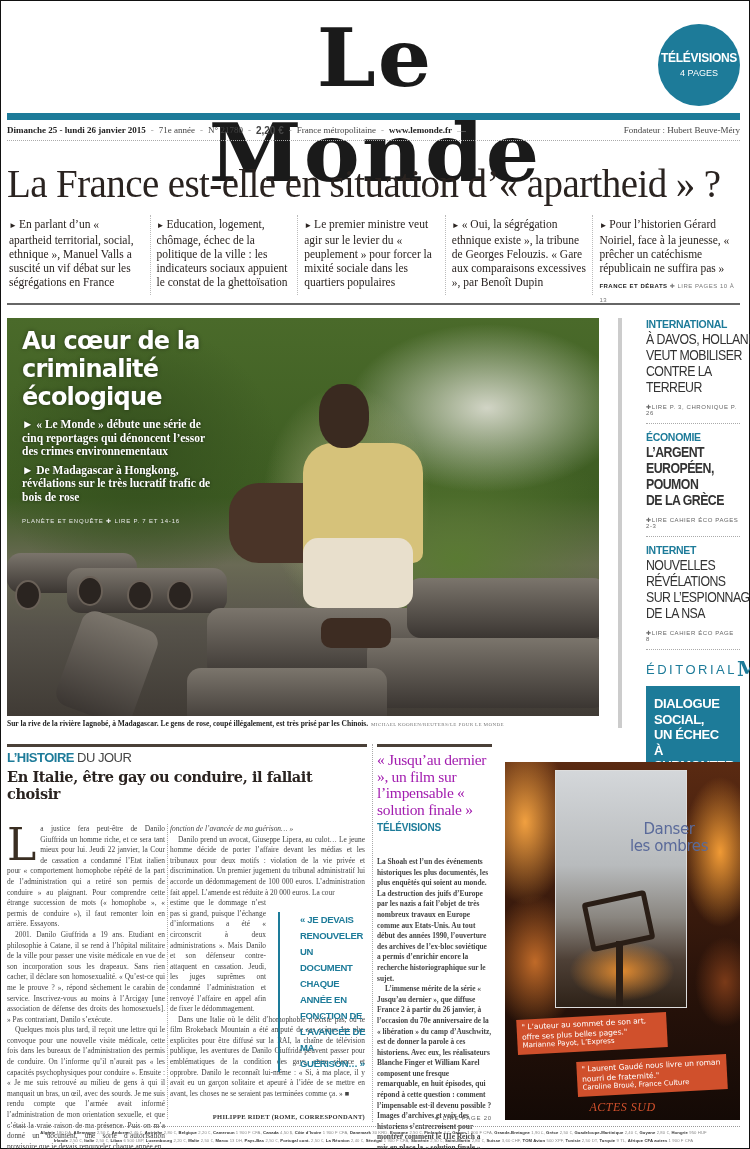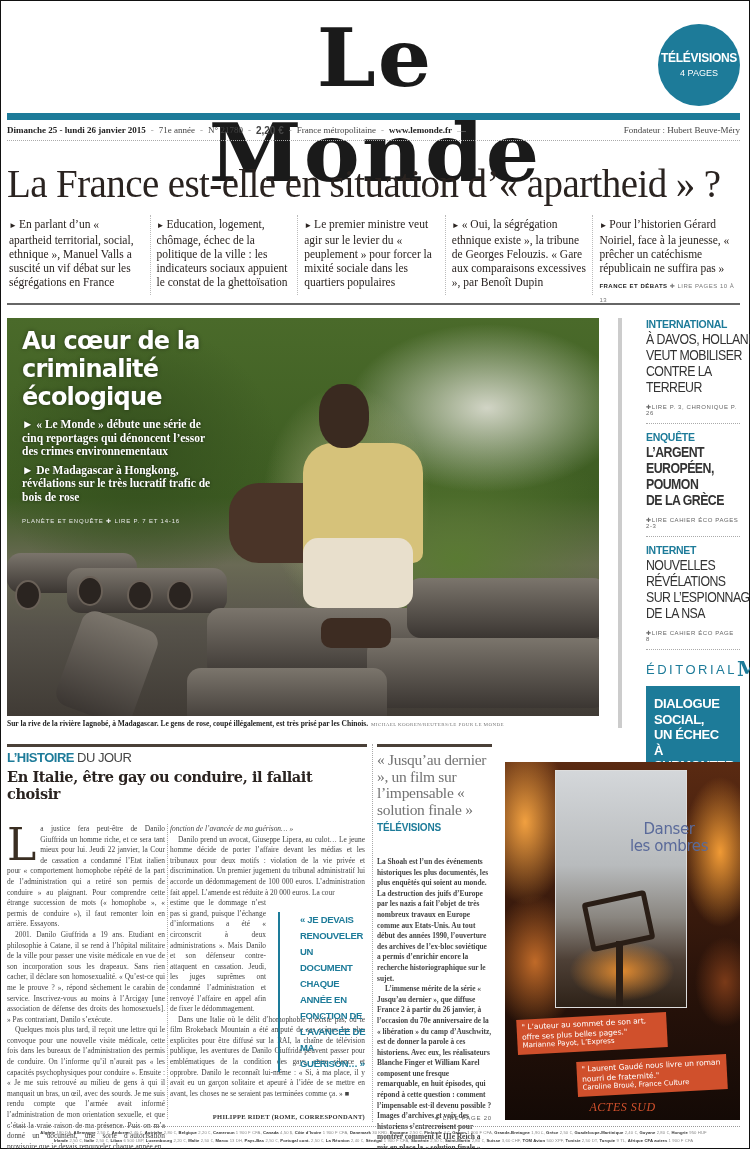--- a/index.html
+++ b/index.html
@@ -74,21 +74,21 @@
   .histoire-body p.first { text-indent: 0; }
   .dropcap { float: left; font-family: "DejaVu Serif", serif; font-size: 44px; line-height: 38px; margin: 2px 4px 0 0; color: #3a2e22; }
   .histoire-body2 { left: 170px; top: 824px; width: 195px; font-family: "Liberation Serif", serif; font-size: 7.4px; line-height: 10.6px; color: #444; text-align: justify; }
   .histoire-body2 p { text-indent: 8px; }
   .histoire-body2 .narrow { width: 96px; }
   .pullquote { left: 278px; top: 912px; width: 88px; border-left: 2px solid #1d7b99; padding-left: 20px; font-family: "Liberation Sans", sans-serif; font-weight: bold; font-size: 9.5px; line-height: 16px; color: #1d7b99; text-transform: uppercase; letter-spacing: -0.3px; }
   .signature { left: 170px; top: 1113px; width: 195px; text-align: right; font-family: "Liberation Serif", serif; font-weight: bold; font-size: 6.5px; letter-spacing: 0.3px; color: #333; }
   .vdiv { position: absolute; border-left: 1px dotted #aaa; }
 
   .sep-film { left: 377px; top: 744px; width: 115px; height: 3px; background: #4a4038; }
-  .film-title { left: 377px; top: 752px; width: 118px; font-family: "Liberation Serif", serif; font-size: 15.5px; line-height: 16.5px; color: #737373; letter-spacing: -0.3px; }
+  .film-title { left: 377px; top: 752px; width: 118px; font-family: "Liberation Serif", serif; font-size: 15.5px; line-height: 16.5px; color: #a21caf; letter-spacing: -0.3px; }
   .film-kicker { left: 377px; top: 822px; font-family: "Liberation Sans", sans-serif; font-weight: bold; font-size: 10px; color: #1d7b99; letter-spacing: -0.2px; }
   .film-body { left: 377px; top: 857px; width: 115px; font-family: "Liberation Serif", serif; font-size: 7.4px; line-height: 10.6px; color: #444; font-weight: bold; }
   .film-body p + p { text-indent: 8px; }
   .film-ref { left: 377px; top: 1114px; width: 115px; text-align: right; font-family: "Liberation Sans", sans-serif; font-size: 6px; letter-spacing: 0.8px; color: #666; }
 
   
   .ad { left: 505px; top: 762px; width: 235px; height: 358px; overflow: hidden;
     background:
       radial-gradient(ellipse 60px 110px at 20px 60px, #f1a040, transparent 75%),
       radial-gradient(ellipse 50px 100px at 215px 90px, #f09a35, transparent 75%),
@@ -181,21 +181,21 @@
 
 <div class="abs rightcol">
   <div class="rc-item">
     <div class="rc-kicker">INTERNATIONAL</div>
     <div class="rc-title">À DAVOS, HOLLANDE
 VEUT MOBILISER
 CONTRE LA TERREUR</div>
     <div class="rc-ref">✚LIRE P. 3, CHRONIQUE P. 26</div>
   </div>
   <div class="rc-item">
-    <div class="rc-kicker">ENQUÊTE</div>
+    <div class="rc-kicker">ÉCONOMIE</div>
     <div class="rc-title bold">L’ARGENT EUROPÉEN,
 POUMON
 DE LA GRÈCE</div>
     <div class="rc-ref">✚LIRE CAHIER ÉCO PAGES 2-3</div>
   </div>
   <div class="rc-item">
     <div class="rc-kicker">INTERNET</div>
     <div class="rc-title">NOUVELLES
 RÉVÉLATIONS
 SUR L’ESPIONNAGE

